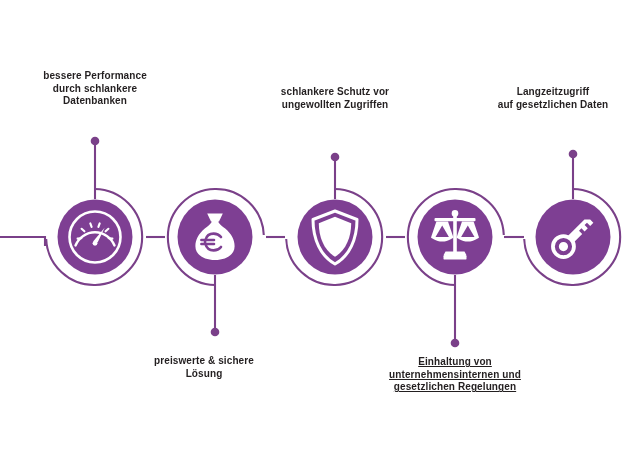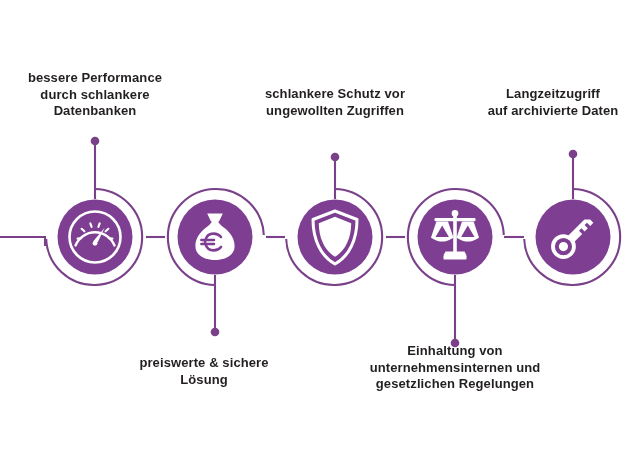--- a/index.html
+++ b/index.html
@@ -22,21 +22,21 @@
     position: absolute;
     left: 0;
     top: 0;
     width: 633px;
     height: 475px;
   }
   .label {
     position: absolute;
     text-align: center;
     color: #231f20;
-    font-size: 13px;
+    font-size: 10px;
     line-height: 1.27;
     font-weight: 600;
     white-space: pre;
     letter-spacing: 0.1px;
   }
 </style>
 </head>
 <body>
 
 <div id="stage">
@@ -172,20 +172,20 @@
   <div class="label" style="left:0; top:70px; width:190px;">bessere Performance
 durch schlankere
 Datenbanken</div>
 
   <div class="label" style="left:114px; top:355px; width:180px;">preiswerte &amp; sichere
 Lösung</div>
 
   <div class="label" style="left:240px; top:86px; width:190px;">schlankere Schutz vor
 ungewollten Zugriffen</div>
 
-  <div class="label" style="left:345px; top:343px; width:220px;">Einhaltung von
+  <div class="label" style="left:345px; top:356px; width:220px;text-decoration:underline;">Einhaltung von
 unternehmensinternen und
 gesetzlichen Regelungen</div>
 
   <div class="label" style="left:473px; top:86px; width:160px;">Langzeitzugriff
-auf archivierte Daten</div>
+auf gesetzlichen Daten</div>
 
 </div>
 
 </body></html>

